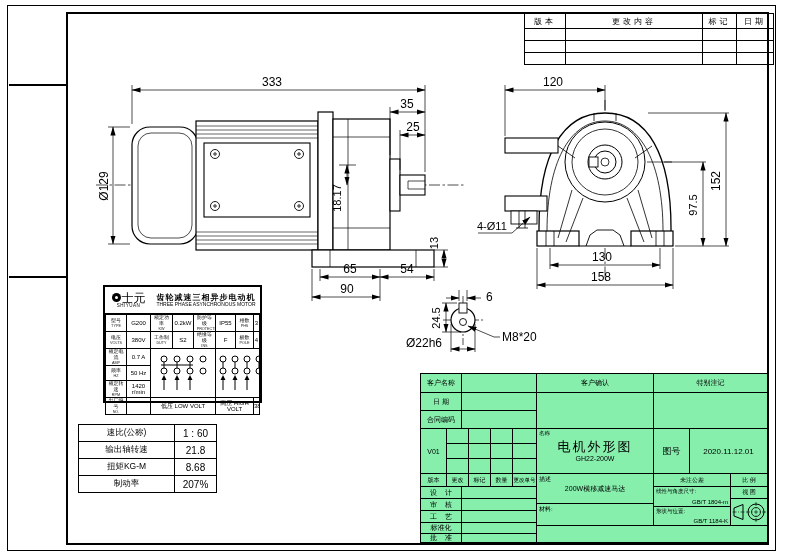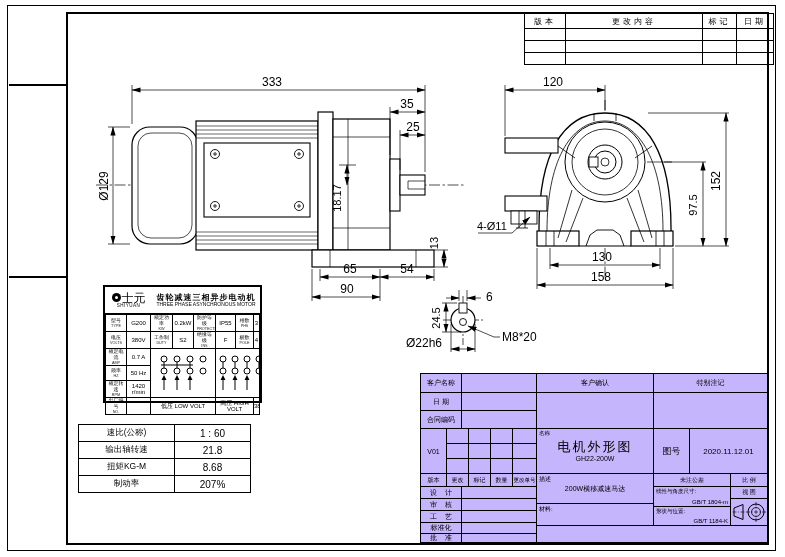--- a/index.html
+++ b/index.html
@@ -40,21 +40,21 @@
   .npv{font-size:7px}
   .wire-cap{font-size:5px}
 
   
   #spec-table{left:78px;top:424px}
   #spec-table td{font-size:8.5px;height:16px}
   #spec-table td.v{font-size:10px}
 
   
   #title-block{left:420px;top:373px;width:348px;height:170px}
-  .tb{position:absolute;border:1px solid #000;box-sizing:border-box;display:flex;align-items:center;justify-content:center;font-size:7px;background:#c4b5fd}
+  .tb{position:absolute;border:1px solid #000;box-sizing:border-box;display:flex;align-items:center;justify-content:center;font-size:7px;background:#86efac}
   .tb.top-left{align-items:flex-start;justify-content:flex-start;padding:1px 0 0 2px}
   .sm{font-size:6px}
   .xs{font-size:5.5px}
   .ls3{letter-spacing:3px;text-indent:3px}
   #tb-title{font-size:13px;letter-spacing:2px;font-weight:500}
   #tb-model{font-size:7px}
   .stack{display:flex;flex-direction:column;align-items:center;line-height:1.25}
   .tolcell{flex-direction:column;align-items:flex-start;justify-content:space-between;padding:1px 2px;display:flex}
   .tolcell .std{align-self:flex-end;font-size:6px}
 
@@ -418,21 +418,21 @@
       </td>
       <td colspan="2" class="wire-cap">
         <span>高压</span> <span>HIGH VOLT</span>
       </td>
       <td class="npv">380V</td>
     </tr>
   </tbody>
     </table>
 </div>
 
-<table id="spec-table" class="abs" style="width:173px">
+<table id="spec-table" class="abs" style="width:139px">
   <tbody>
       <tr>
     <td style="width:95px">速比(公称)</td>
     <td class="v">1 : 60</td>
   </tr>
   <tr>
     <td>输出轴转速</td>
     <td class="v">21.8</td>
   </tr>
   <tr>

